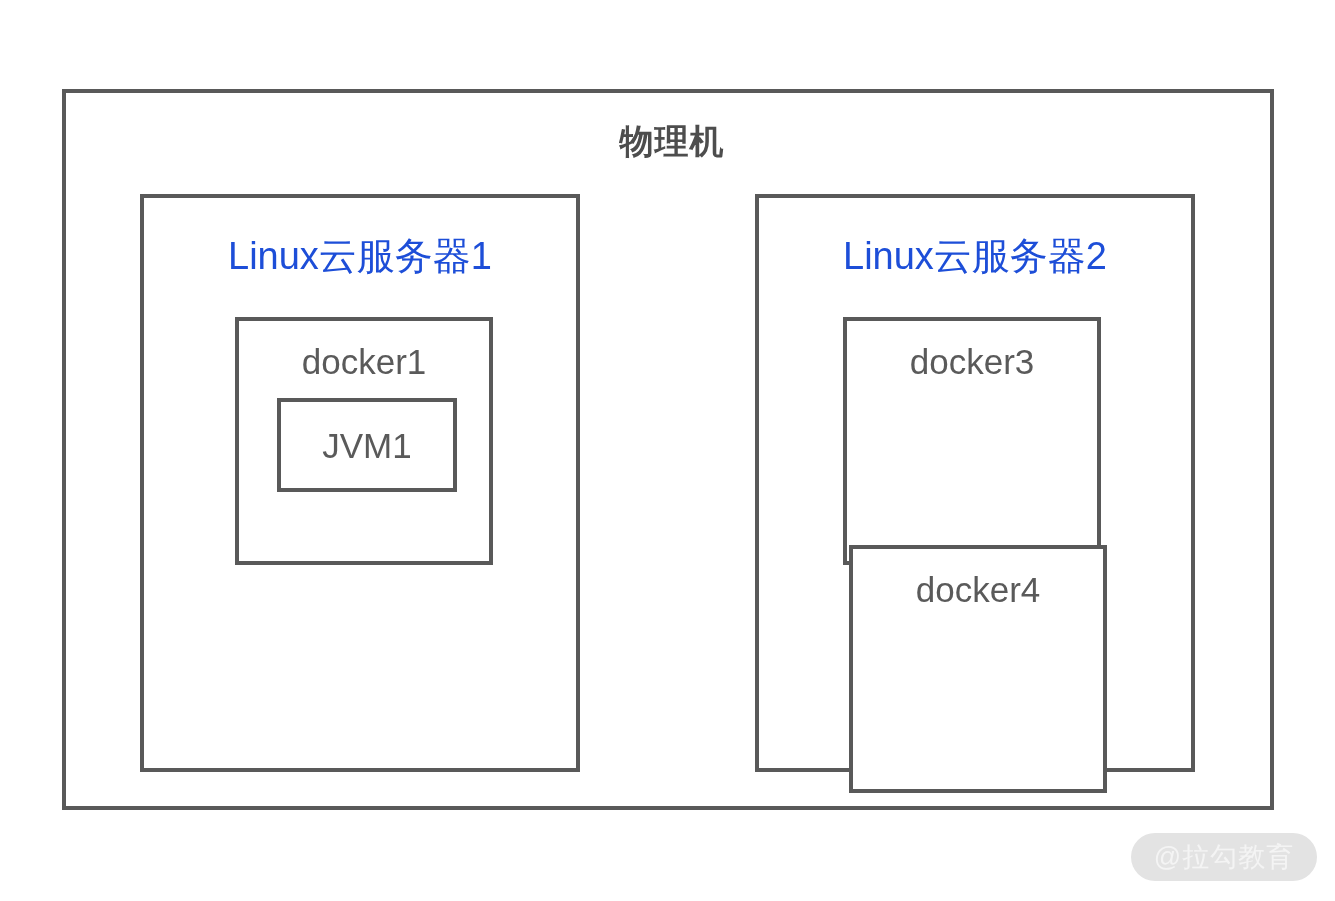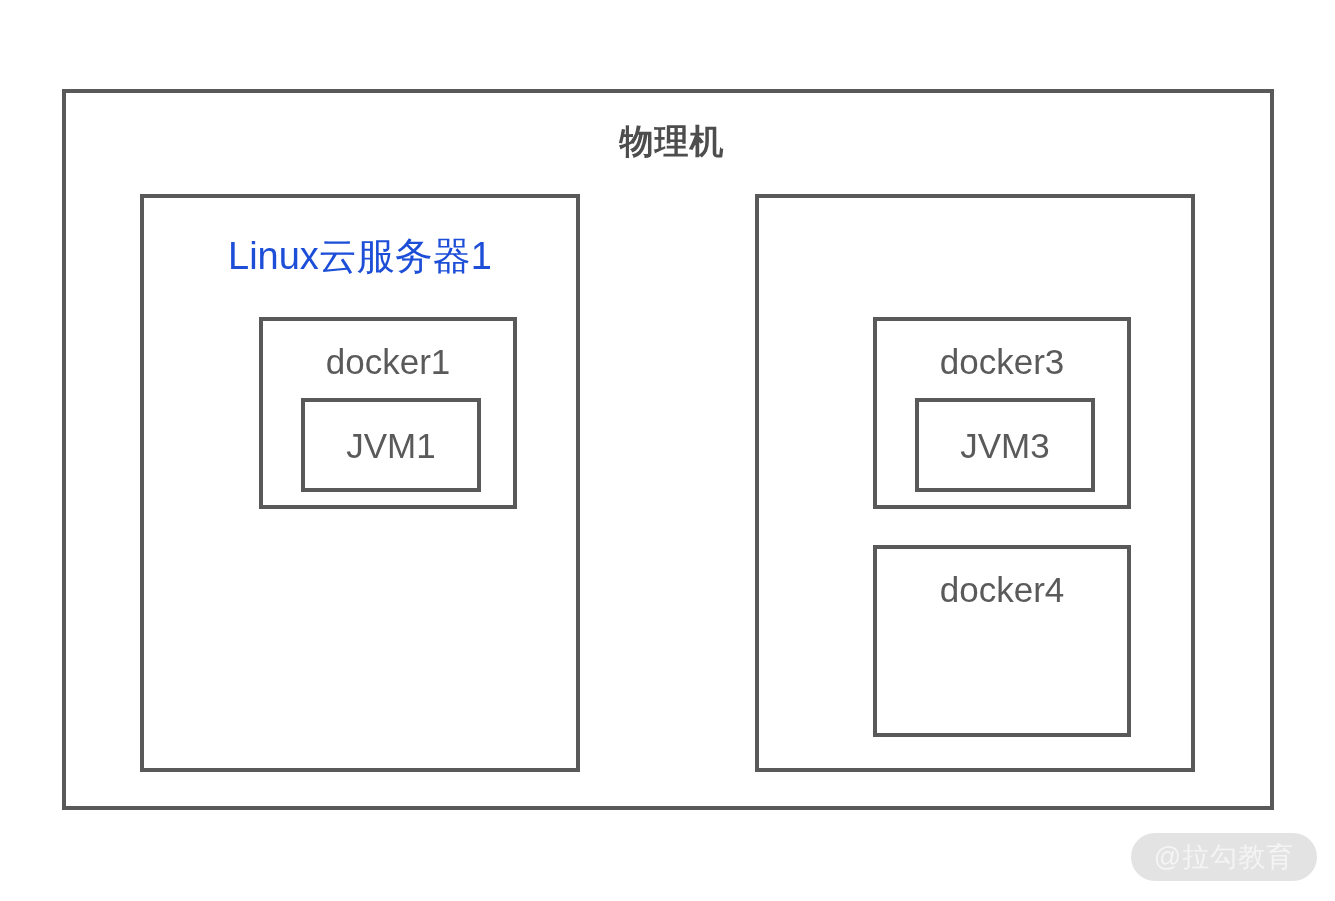--- a/index.html
+++ b/index.html
@@ -70,25 +70,24 @@
     font-size: 38px;
     font-weight: normal;
     line-height: 1.2;
     color: #1d4ed8;
   }
 
   
   .docker-box {
     position: absolute;
     width: 258px;
-    height: 192px;
+    height: 248px;
     box-sizing: border-box;
     border: 4px solid #595959;
     background: #ffffff;
-    margin-left: 24px;
   }
   .docker-box.d1 { left: 231px; top: 313px; }
   .docker-box.d2 { left: 231px; top: 541px; }
   .docker-box.d3 { left: 845px; top: 313px; }
   .docker-box.d4 { left: 845px; top: 541px; }
 
   .docker-title {
     position: absolute;
     left: 0;
     right: 0;
@@ -157,26 +156,24 @@
     <div class="docker-box d1" style="left:91px; top:119px;">
       <div class="docker-title">docker1</div>
       <div class="jvm-box">
         <div class="jvm-title">JVM1</div>
       </div>
     </div>
 
   </div>
 
   <div class="server-box s2">
+    <div class="server-title">Linux云服务器2</div>
 
-    <div class="docker-box d3" style="left:90px; top:119px;">
+    <div class="docker-box d3" style="left:84px; top:119px;">
       <div class="docker-title">docker3</div>
-      <div class="jvm-box">
-        <div class="jvm-title">JVM3</div>
-      </div>
     </div>
 
     <div class="docker-box d4" style="left:90px; top:347px;">
       <div class="docker-title">docker4</div>
     </div>
   </div>
 
   <div class="watermark">@拉勾教育</div>
 
 </div>

